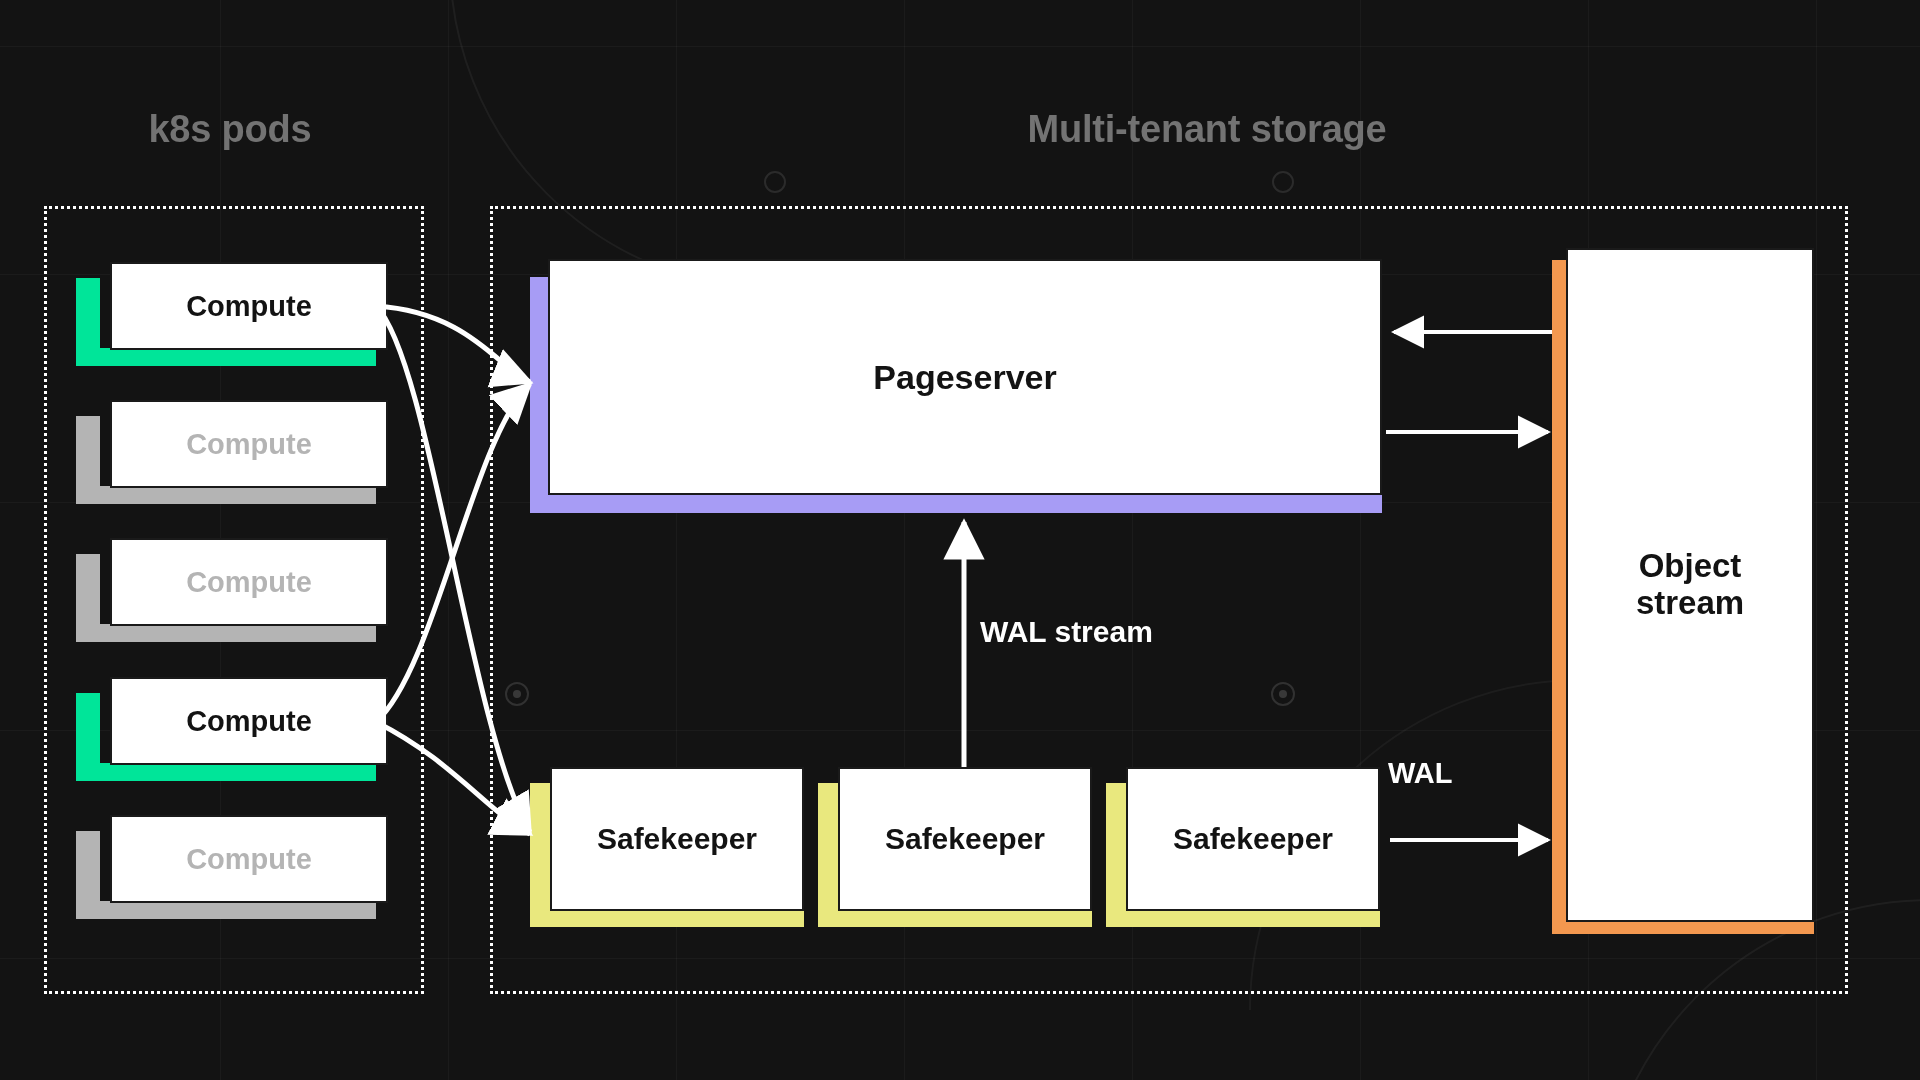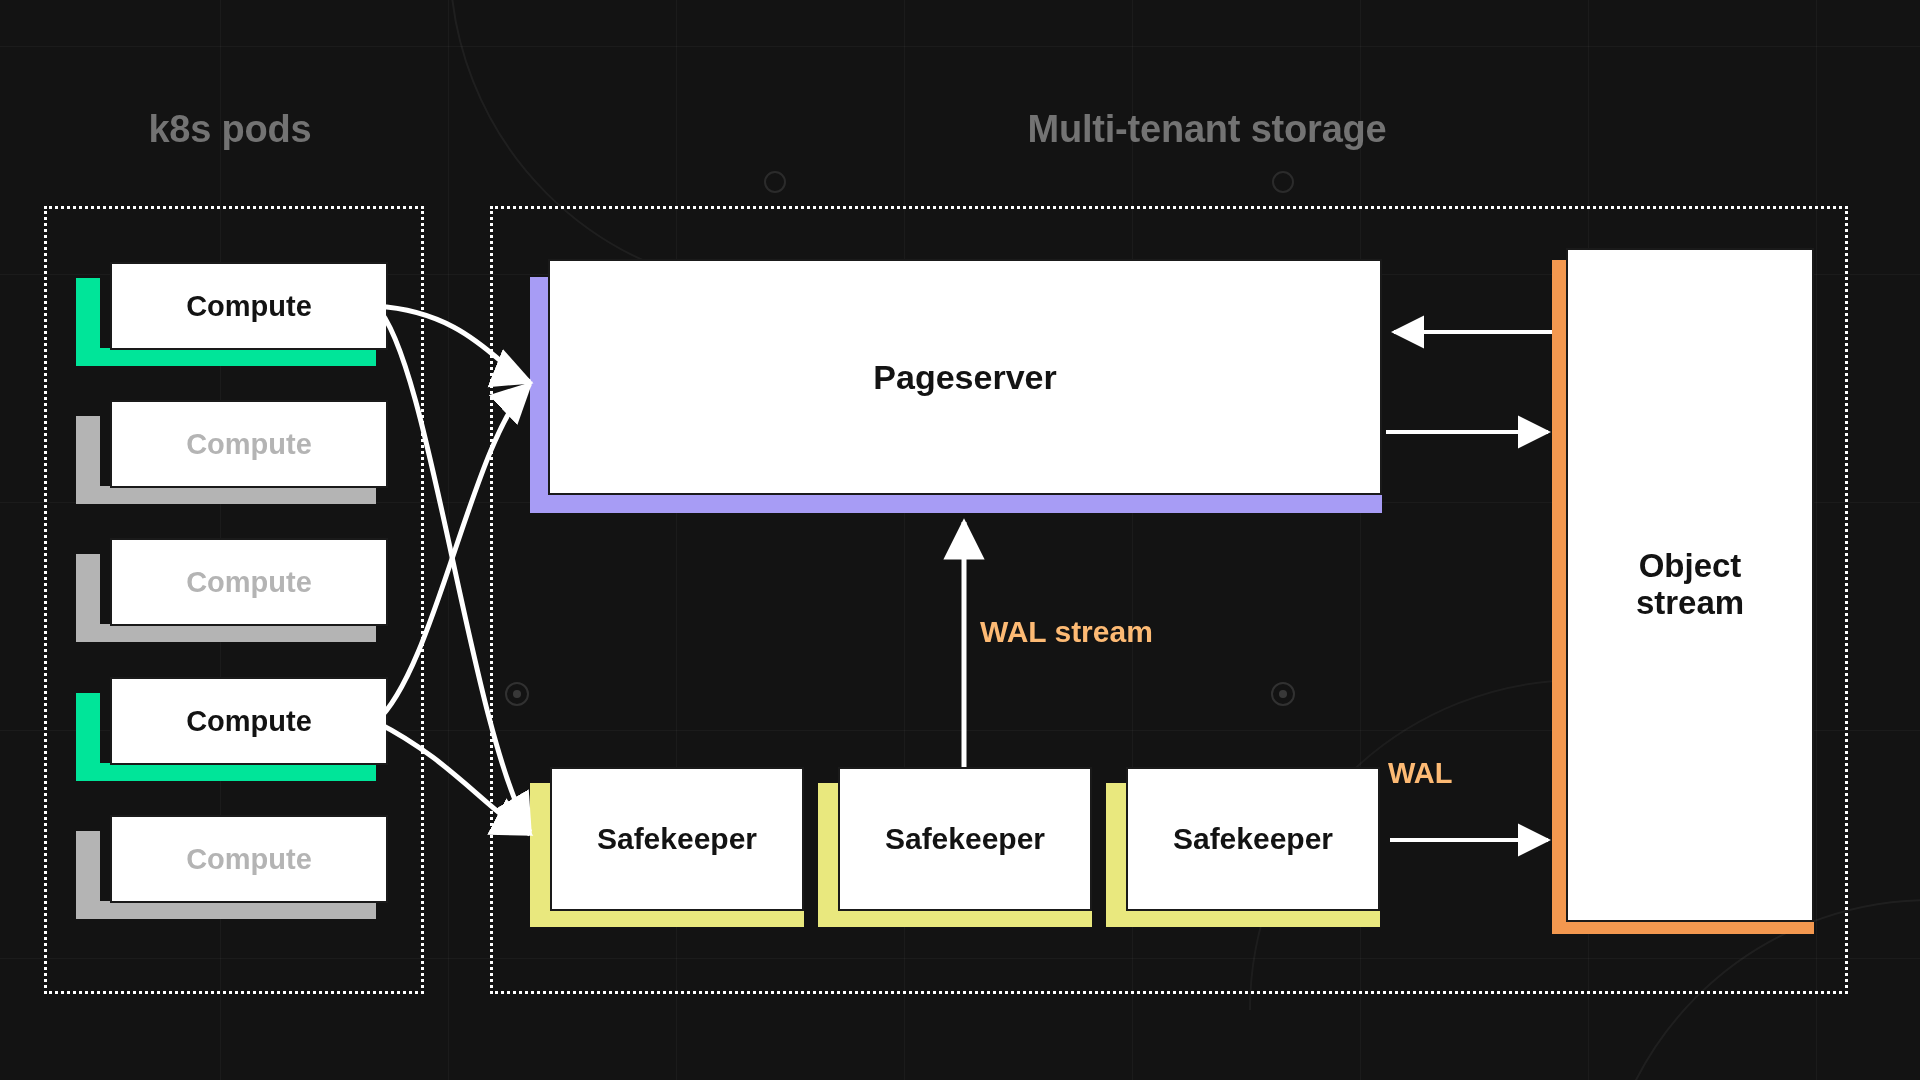--- a/index.html
+++ b/index.html
@@ -75,21 +75,21 @@
   
   #node-objstorage { left:1552px; top:246px; width:262px; height:688px; }
   #node-objstorage .accent { left:0; top:14px; width:262px; height:674px; }
   #node-objstorage .card   { left:14px; top:2px; width:248px; height:674px; font-size:33px; }
 
   
   #connectors { position:absolute; inset:0; pointer-events:none; }
 
   
   .edge-label {
-    position:absolute; color:#fdba74;
+    position:absolute; color:#ffffff;
     font-weight:bold; white-space:nowrap;
   }
   #label-wal-stream { left:980px; top:615px; font-size:30px; }
   #label-wal        { left:1388px; top:757px; font-size:29px; }
 </style>
 </head>
 <body>
 
 <div id="stage">
 

